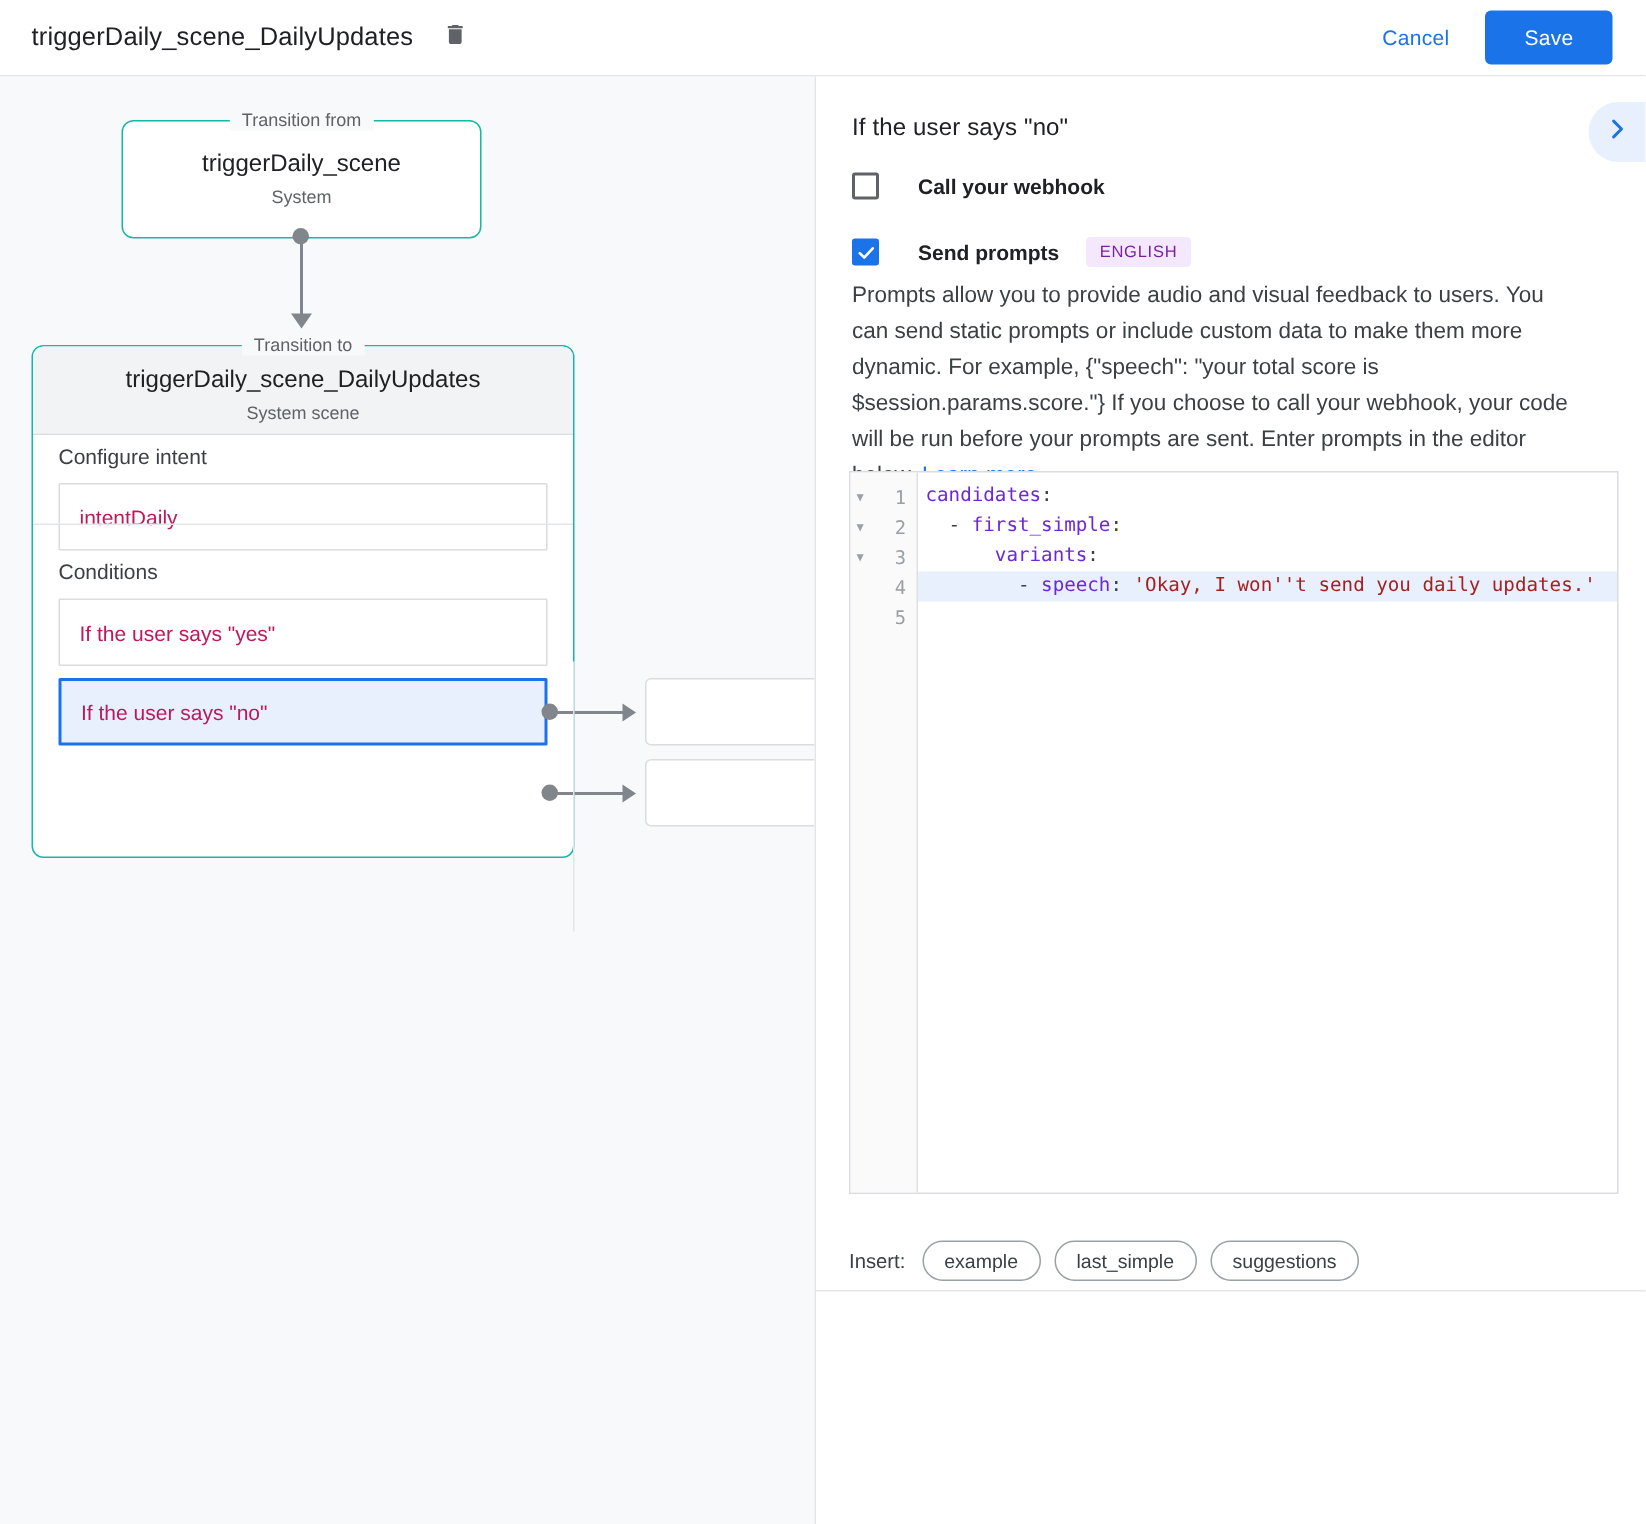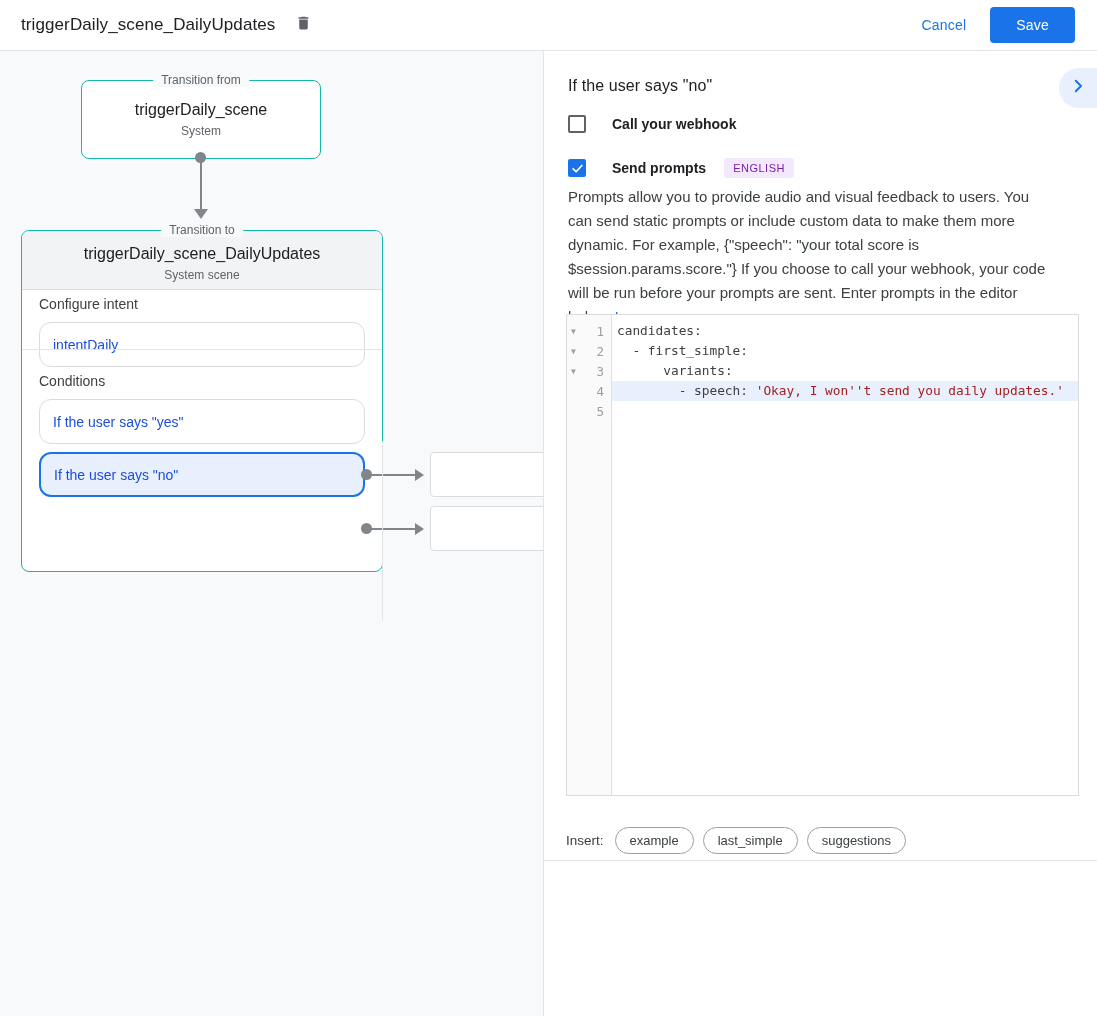--- a/index.html
+++ b/index.html
@@ -120,25 +120,25 @@
   #node-to-header .node-sub {
     text-align: center; margin-top: 5px;
     font-size: 12px; color: #5f6368;
   }
   .section-block { padding: 6px 17px 0 17px; }
   .section-label {
     font-size: 14px; color: #3c4043; margin-bottom: 10px;
   }
   .graph-field {
     border: 1px solid #dadce0;
-    border-radius: 12px;
+    border-radius: 1px;
     height: 45px;
     display: flex; align-items: center;
     padding-left: 13px;
-    font-size: 14px; color: #1d4ed8;
+    font-size: 14px; color: #be185d;
     background: #ffffff;
     cursor: pointer;
   }
   #divider-intent-conditions {
     position: absolute; left: 0; top: 118px;
     width: 360px; height: 1px; background: #e3e5e8;
   }
   .graph-field.selected {
     background: #e8f0fe;
     border: 2px solid #1a73e8;
@@ -276,21 +276,21 @@
   }
   #code {
     flex: 1; padding-top: 6px;
     font-family: "DejaVu Sans Mono", monospace;
     font-size: 12.8px;
     white-space: pre;
     overflow: hidden;
   }
   .code-row { height: 20px; line-height: 20px; padding-left: 5px; }
   .code-row.hl { background: #e8f0fe; }
-  .k { color: #404040; }
+  .k { color: #6d28d9; }
   .p { color: #3c4043; }
   .s { color: #a52121; }
 
   
   #insert-row {
     position: absolute; left: 566px; top: 827px;
     display: flex; align-items: center;
   }
   #insert-label { font-size: 13.5px; color: #3c4043; margin-right: 11px; }
   .chip {

